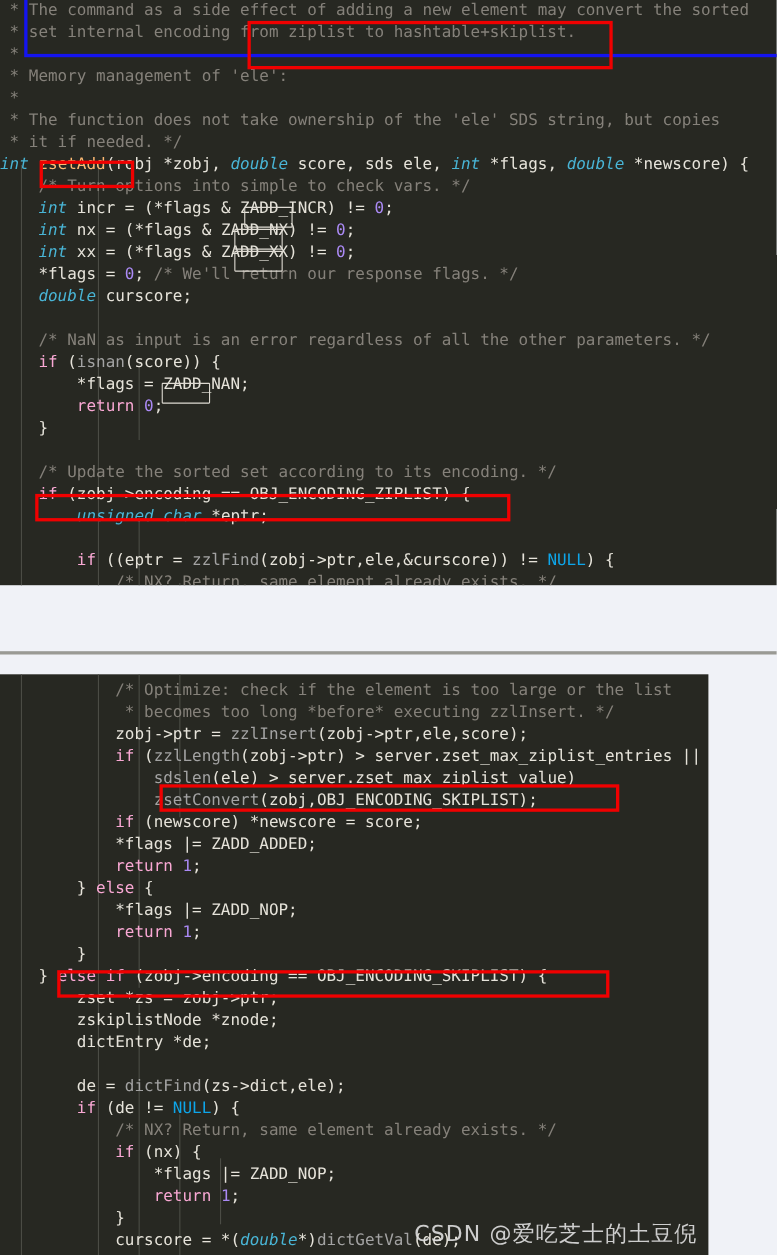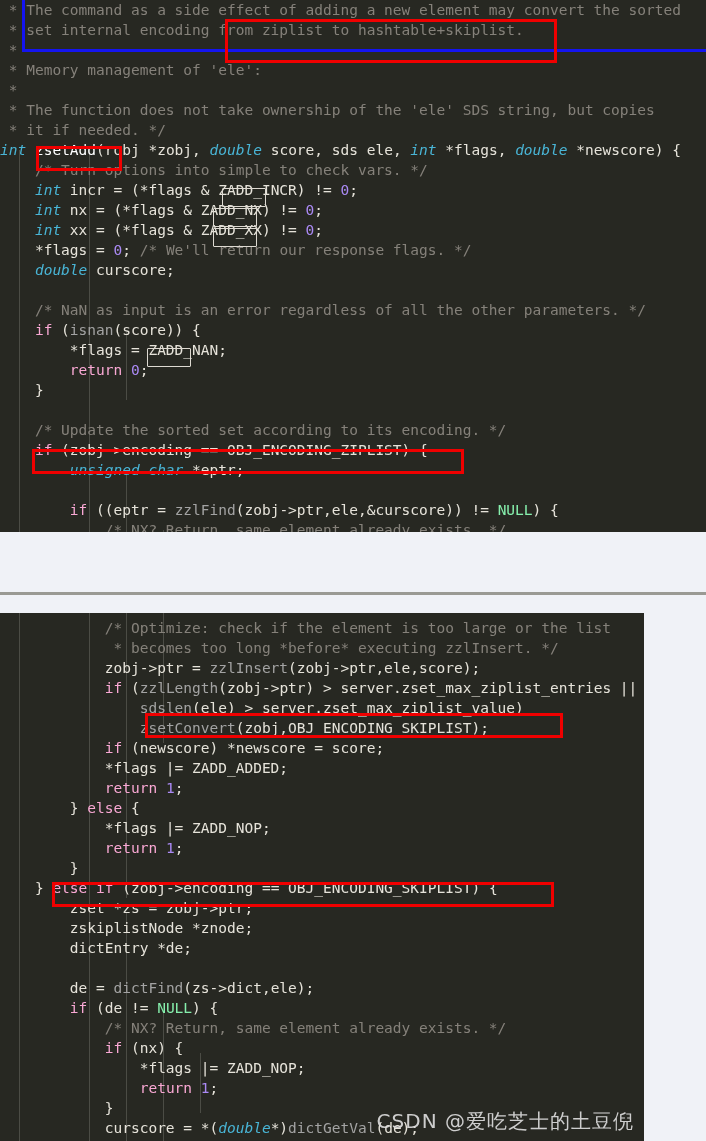--- a/index.html
+++ b/index.html
@@ -35,23 +35,23 @@
   .ln{height:20px;display:block;}
 
   
   .guide{position:absolute;width:1px;background:#4b4c45;}
 
   
   .cmt{color:#85817a;}
   .kw{color:#f9a8d4;}          
   .typ{color:#49b5d6;font-style:italic;}  
   .fn{color:#a3a3a3;}          
-  .fndef{color:#ffffff;}       
+  .fndef{color:#fdba74;}       
   .num{color:#ab8af5;}
-  .nul{color:#86efac;}
+  .nul{color:#0ea5e9;}
   .pln{color:#e6e3da;}
 
   
   .box{position:absolute;box-sizing:border-box;pointer-events:none;}
   .box-red{border:3px solid #f00000;}
   .box-blue{border:3px solid #1414f0;}
   .box-white{border:1.5px solid #dedad2;border-radius:1px;}
 
   .watermark{
     position:absolute;

